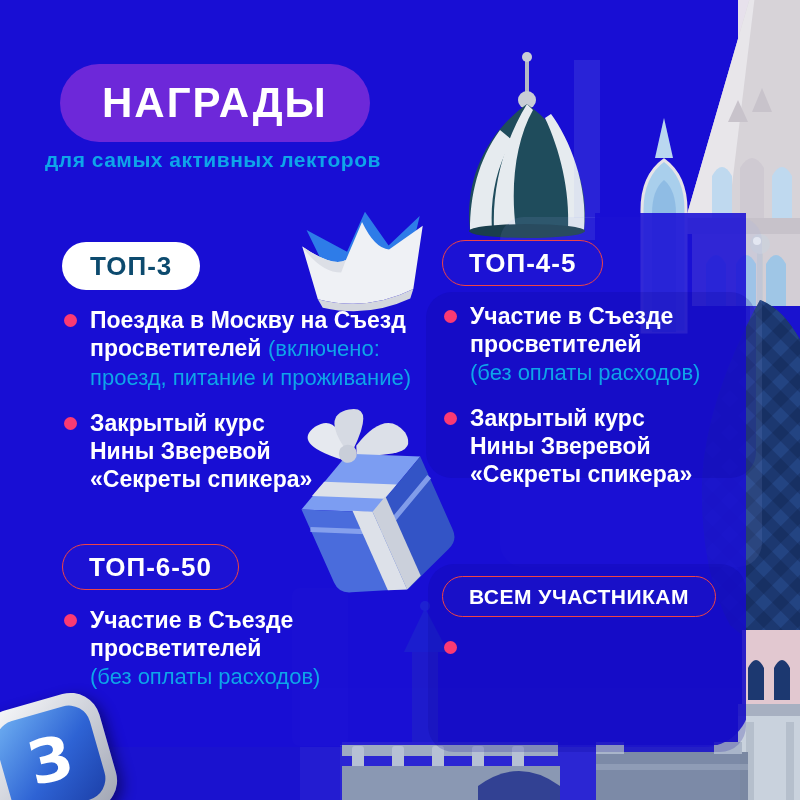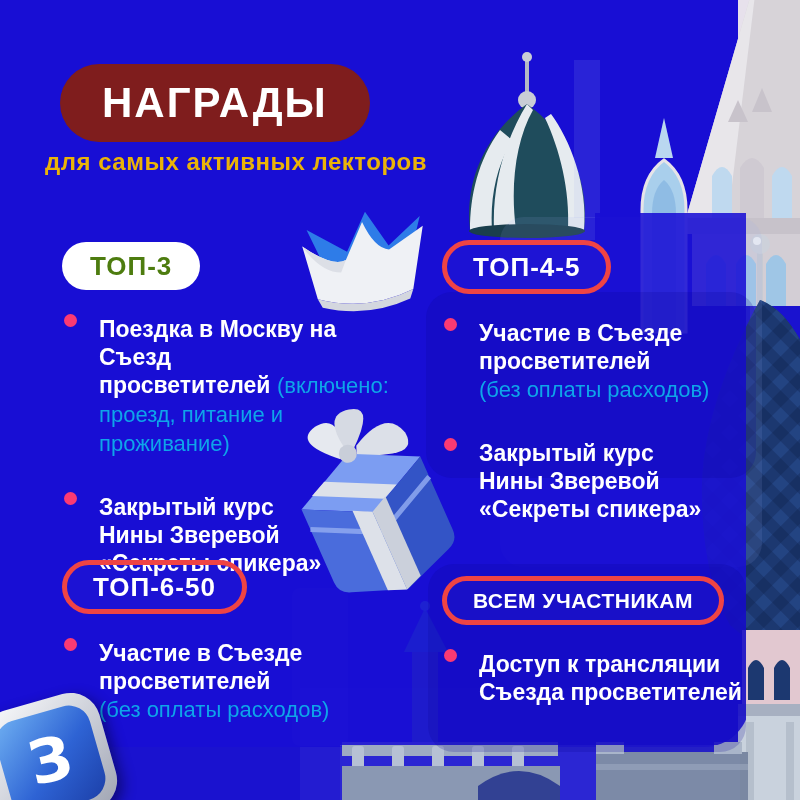--- a/index.html
+++ b/index.html
@@ -6,54 +6,54 @@
   .canvas{
     position:relative;width:800px;height:800px;overflow:hidden;
     background:#1A12CF;
     font-family:"Liberation Sans","DejaVu Sans",sans-serif;
   }
   .bg-svg{position:absolute;left:0;top:0;width:800px;height:800px;}
 
   
   .badge{
     position:absolute;left:60px;top:64px;
-    background:#7f1d1d;color:#fff;
+    background:#6d28d9;color:#fff;
     font-size:42px;font-weight:800;letter-spacing:2px;
     padding:15px 42px;border-radius:48px;
   }
   .subtitle{
     position:absolute;left:45px;top:148px;
-    color:#eab308;font-size:24px;font-weight:700;letter-spacing:.5px;
+    color:#0ea5e9;font-size:21px;font-weight:700;letter-spacing:.5px;
     white-space:nowrap;
   }
 
   
   .section{position:absolute;}
   .s1{left:62px;top:242px;width:360px;}
   .s2{left:442px;top:240px;width:312px;}
-  .s3{left:62px;top:560px;width:340px;}
+  .s3{left:62px;top:544px;width:340px;}
   .s4{left:442px;top:576px;width:320px;}
 
   .pill{
     display:inline-block;font-weight:800;letter-spacing:1px;
     border-radius:32px;font-size:26px;line-height:1;
     padding:11px 28px;
   }
-  .pill.filled{background:#fff;color:#4d7c0f;}
-  .pill.outline{border:5px solid #ef4444;color:#fff;background:rgba(255,255,255,0.02);padding:9px 26px;}
+  .pill.filled{background:#fff;color:#0c4a6e;}
+  .pill.outline{border:1px solid #ef4444;color:#fff;background:rgba(255,255,255,0.02);padding:9px 26px;}
   .s4 .pill{font-size:21px;letter-spacing:.5px;}
 
   .bullets{margin-top:16px;}
   .bullet{display:flex;margin-bottom:17px;}
   .dot{
     flex:0 0 auto;width:13px;height:13px;border-radius:50%;
     background:#FB3A73;margin:8px 13px 0 2px;
   }
   .btext{
-    margin:9px;white-space:pre-line;
+    margin:0;white-space:pre-line;
     font-size:23px;line-height:28px;color:#fff;font-weight:700;
   }
   .btext .note{font-weight:400;font-size:22px;color:#0ea5e9;}
 
   
   .shade{position:absolute;border-radius:26px;background:rgba(10,5,150,0.20);}
   .shade1{left:426px;top:292px;width:330px;height:186px;}
   .shade2{left:428px;top:564px;width:318px;height:188px;}
 
   
@@ -246,22 +246,20 @@
 </span><span class="note">(без оплаты расходов)</span></p>
       </div>
     </div>
   </div>
 
   <div class="section s4">
     <div class="pill outline">ВСЕМ УЧАСТНИКАМ</div>
     <div class="bullets">
       <div class="bullet">
         <span class="dot"></span>
-        <p class="btext"><span>Доступ к трансляции
-Съезда просветителей</span><span class="note"></span></p>
       </div>
     </div>
   </div>
 
   <div class="logo">
     <div class="logo-face">
       <span class="logo-glyph">З</span>
     </div>
   </div>
 

